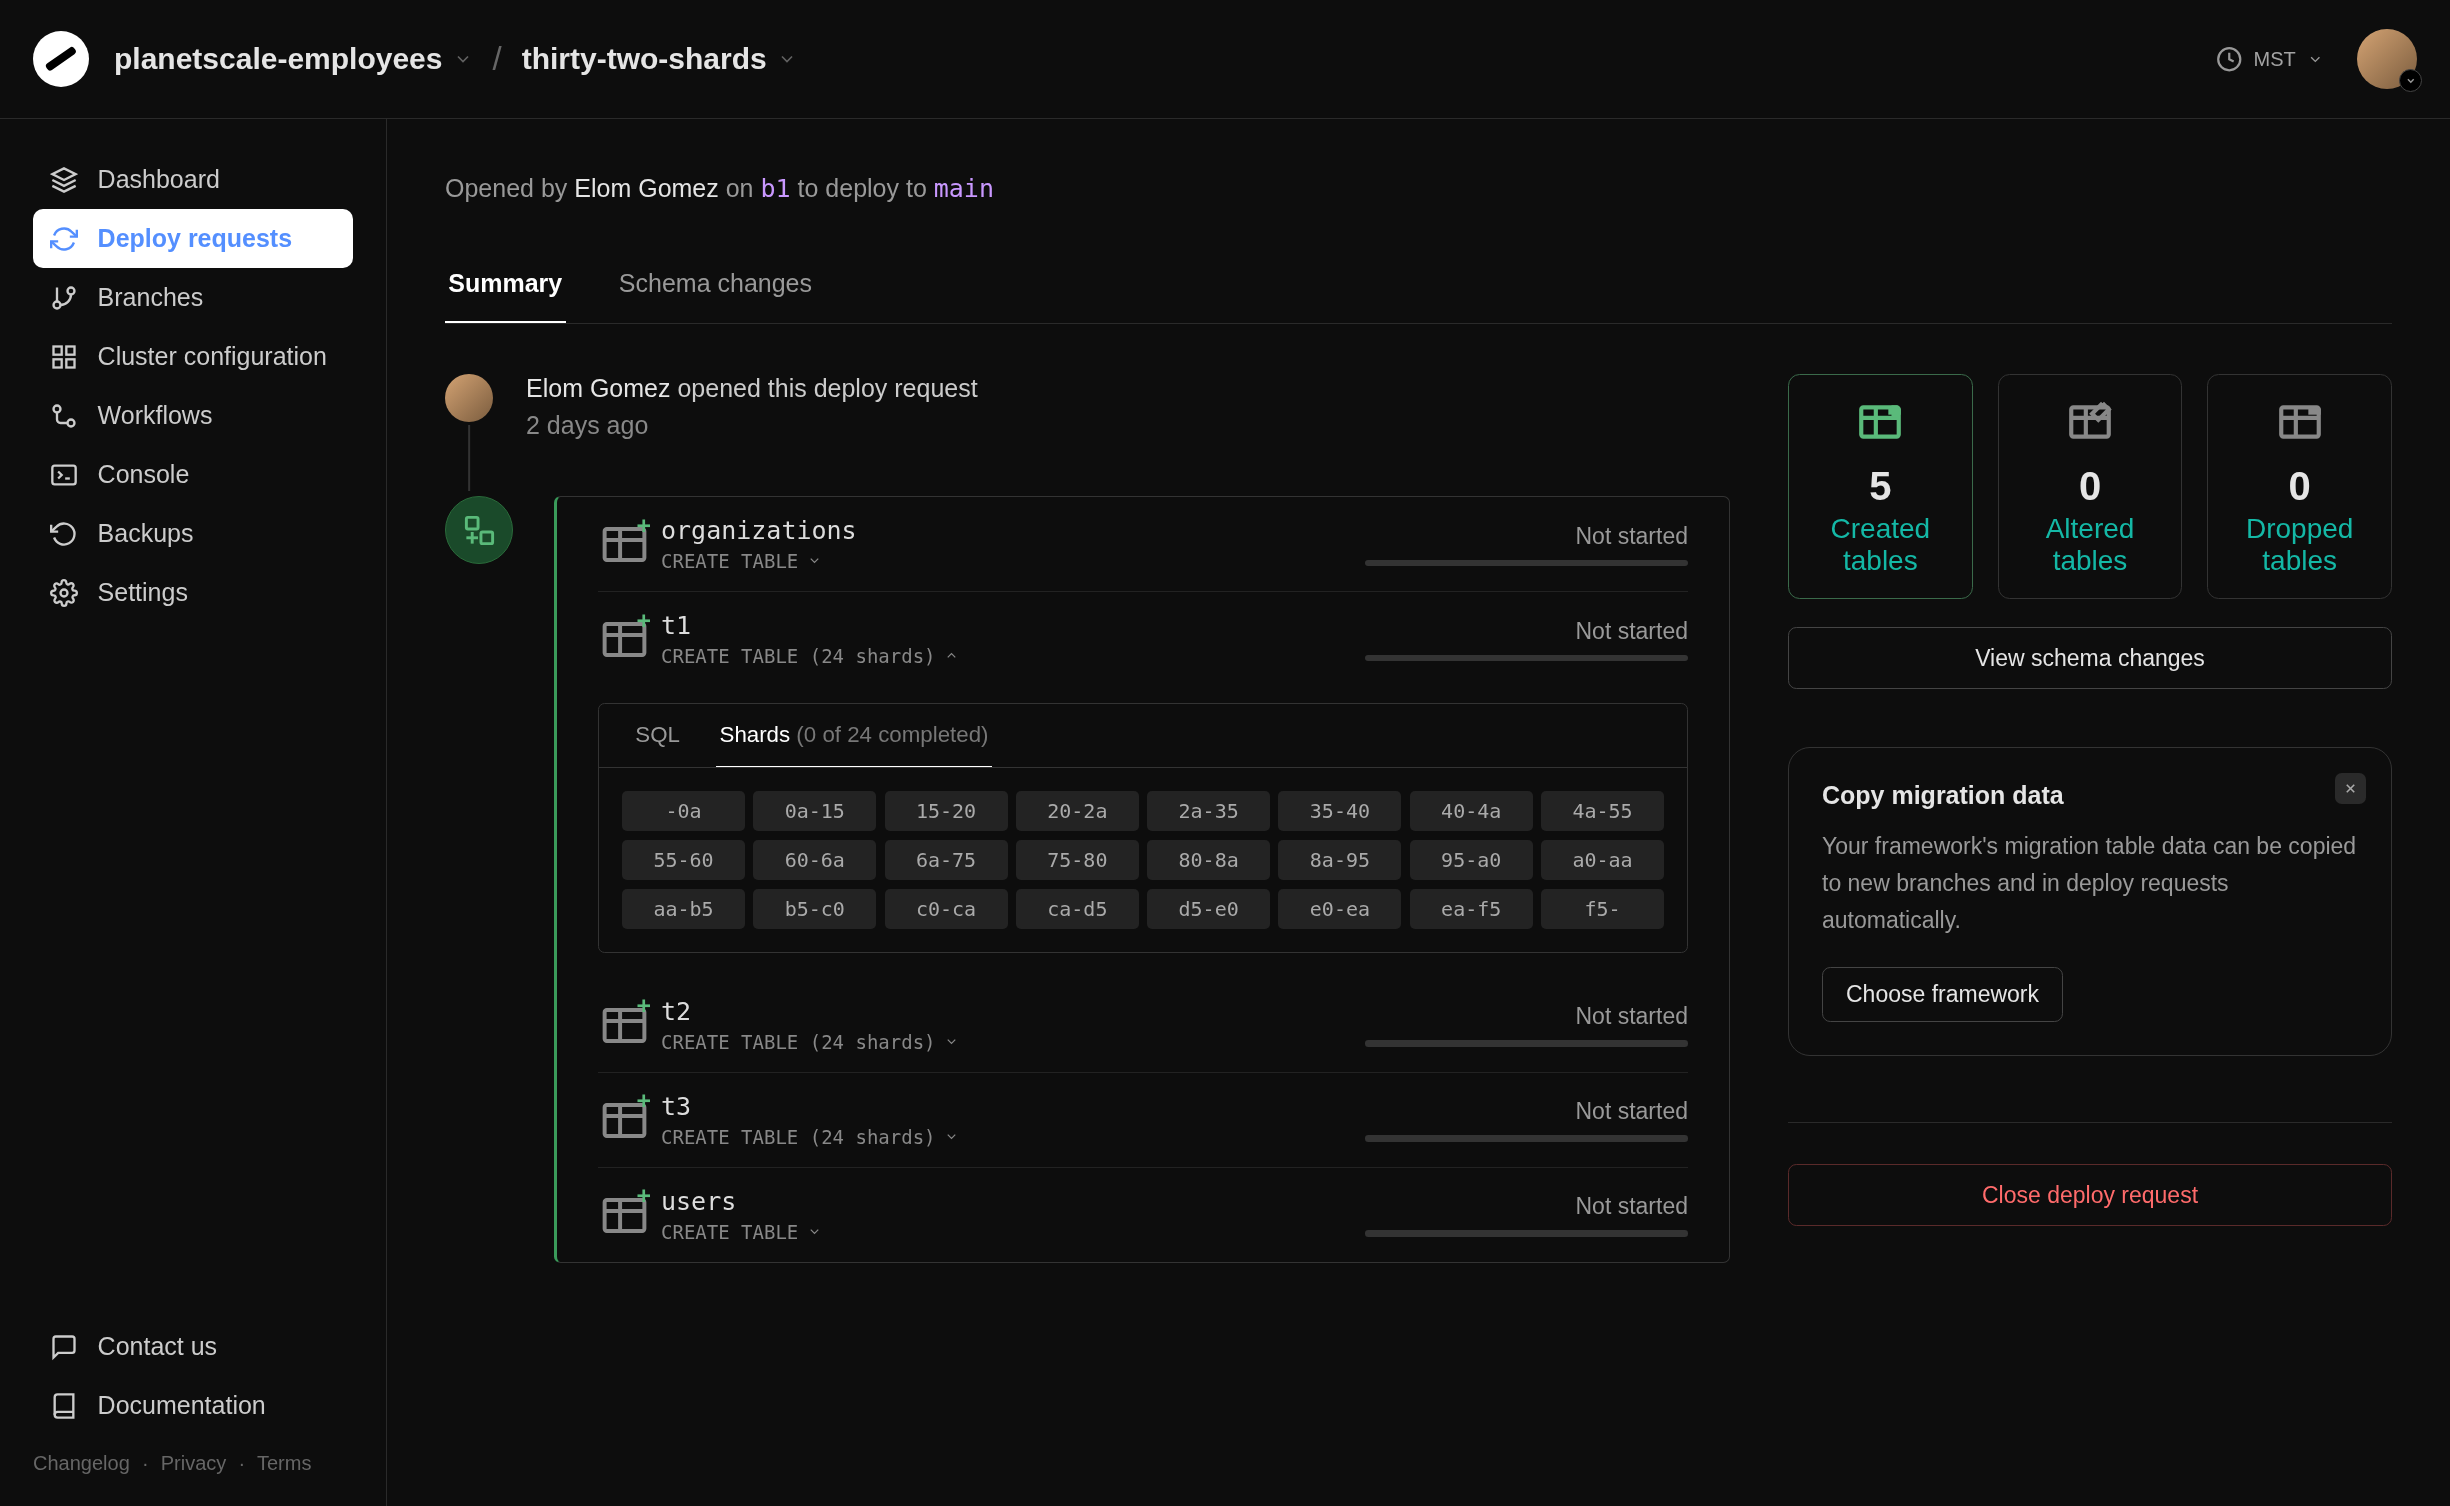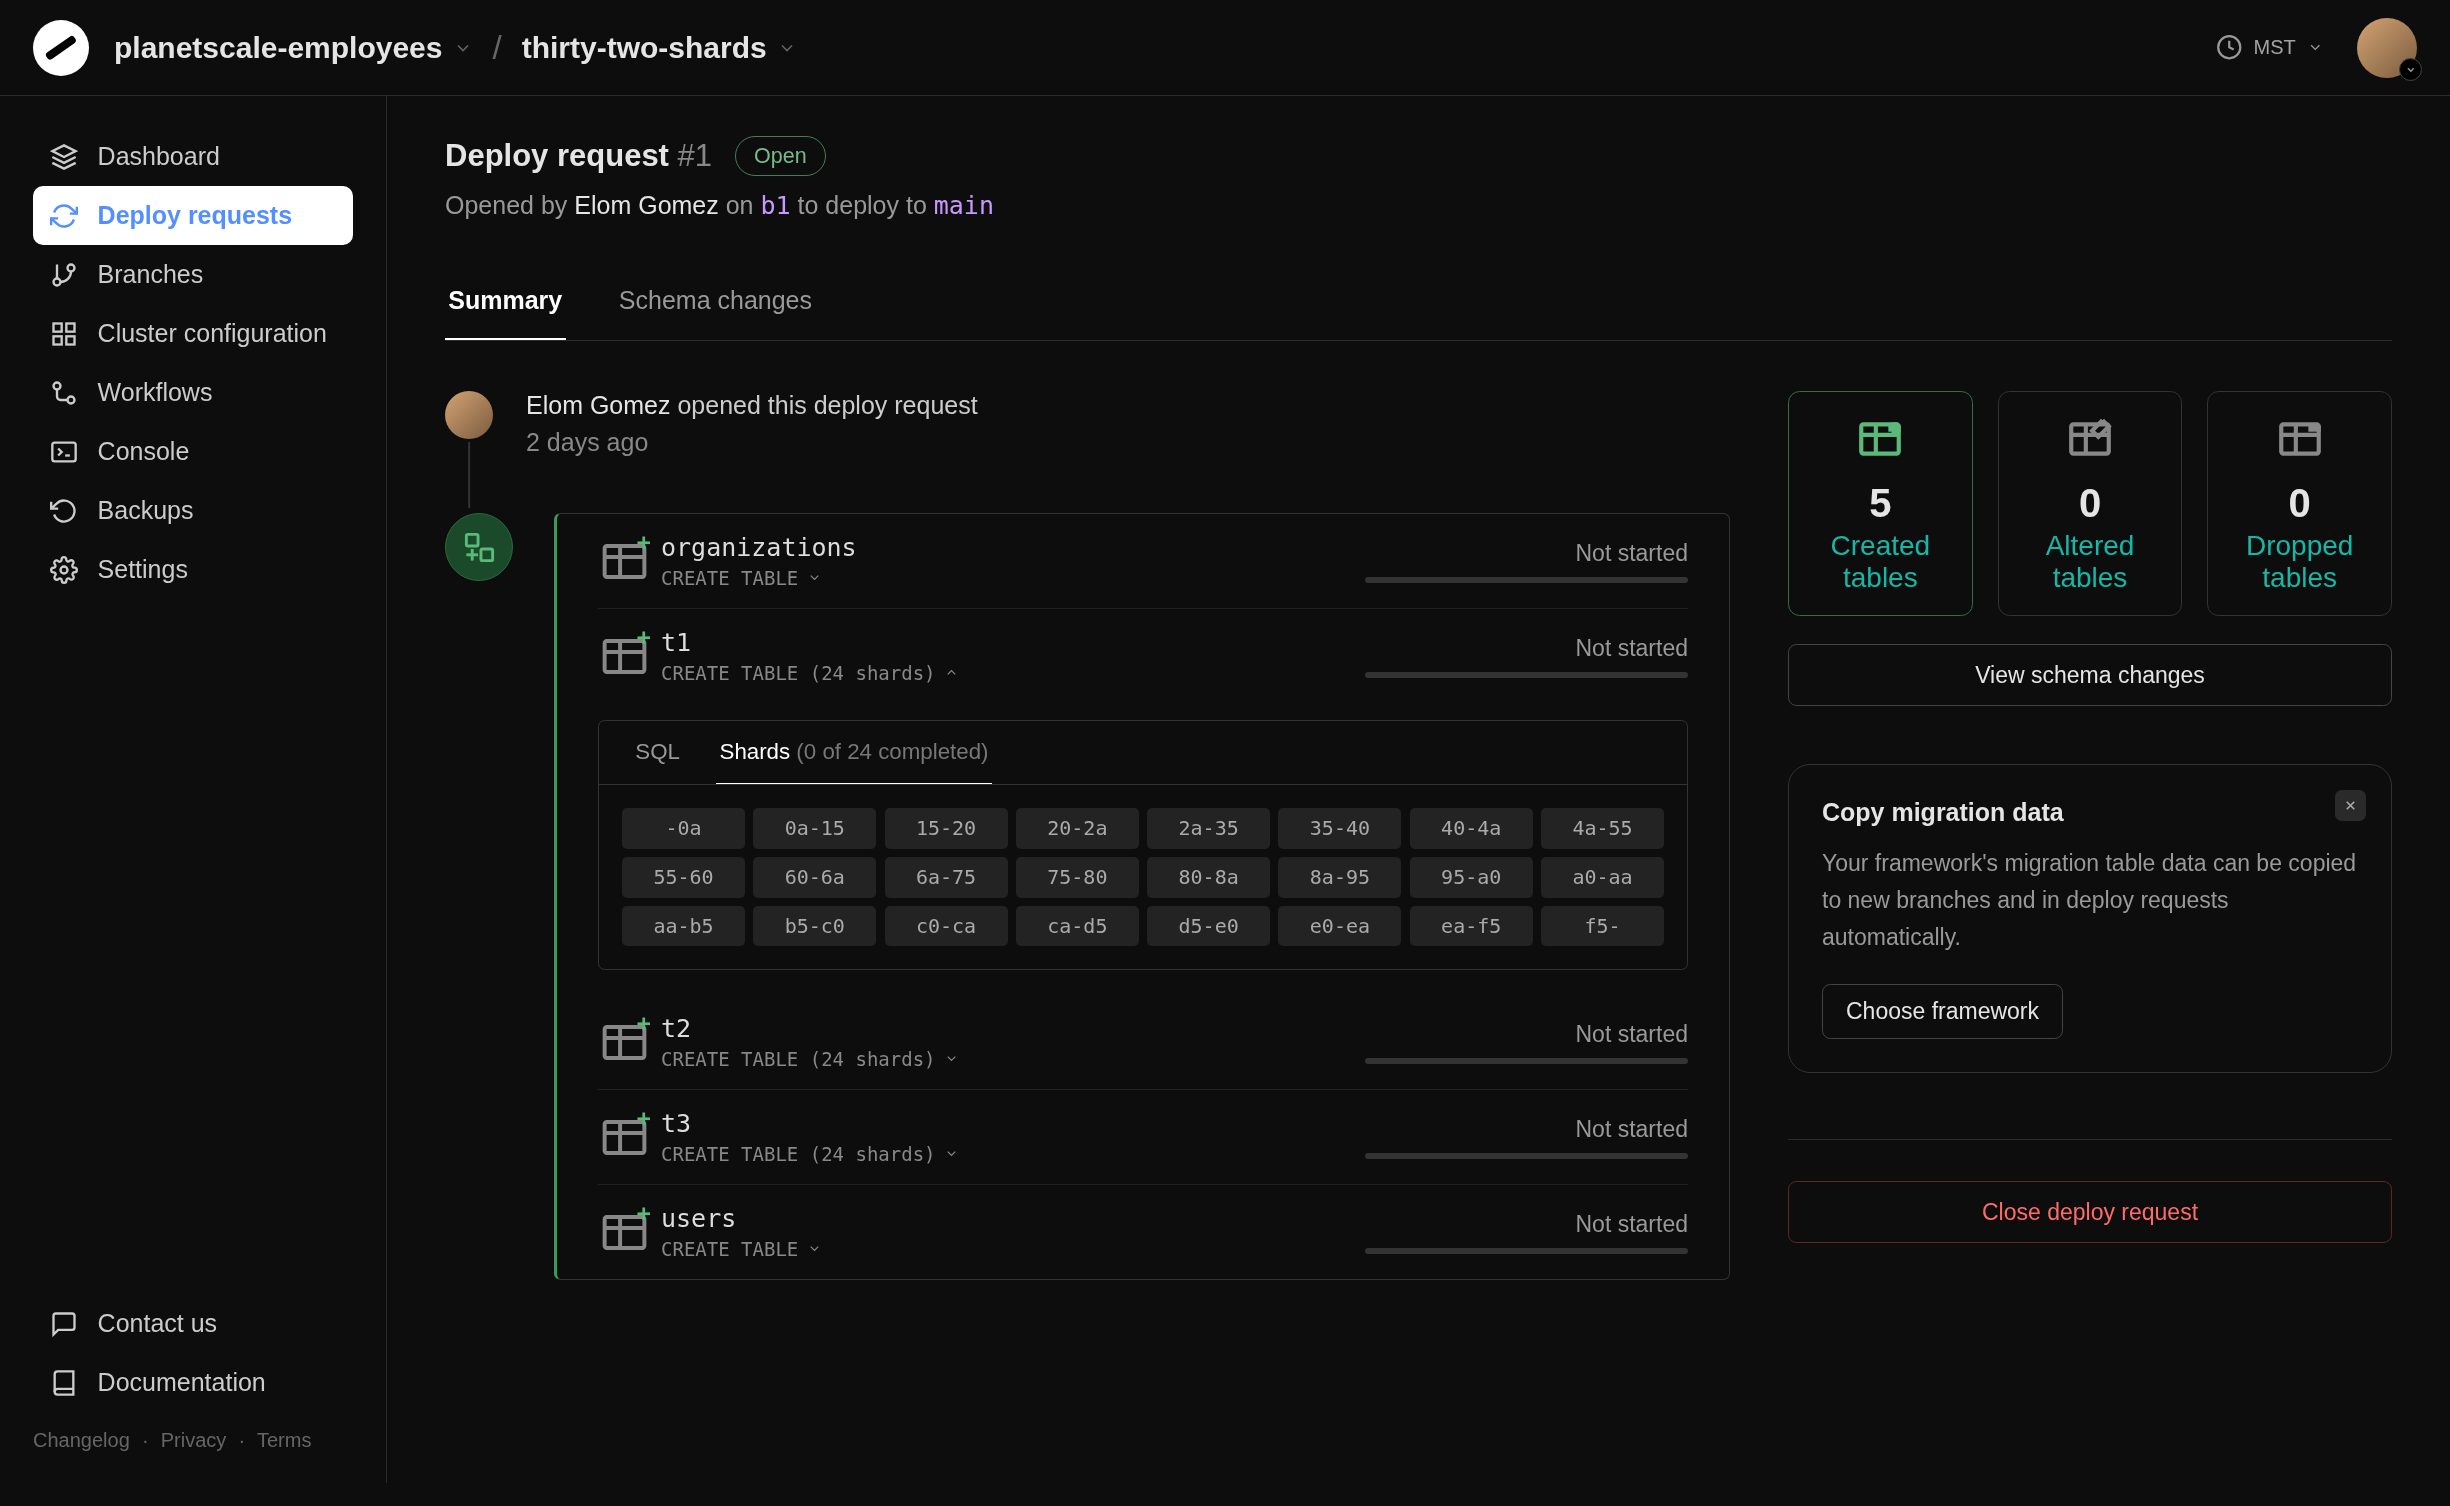--- a/index.html
+++ b/index.html
@@ -1,20 +1,20 @@
 <!DOCTYPE html>
 <html style="font-size:13.2px"><head>
   <meta charset="utf-8">
   <style>
     * { margin: 0; padding: 0; box-sizing: border-box; }
     body { background: #0d0d0d; color: #e5e5e5; font-family: -apple-system, BlinkMacSystemFont, "Segoe UI", sans-serif; font-size: 11.6px; width: 2450px; height: 1506px; overflow: hidden; }
     .mono { font-family: "SF Mono", Monaco, Menlo, Consolas, monospace; }
     
     
-    .header { display: flex; align-items: center; padding: 20px 33px; border-bottom: 0.8px solid #2a2a2a; height: 96px; }
+    .header { display: flex; align-items: center; padding: 20px 33px; border-bottom: 0.8px solid #2a2a2a; height: 119px; }
     .logo { width: 56px; height: 56px; background: #fff; border-radius: 50%; position: relative; margin-right: 25px; }
     .logo::after { content: ""; position: absolute; top: 50%; left: 20%; right: 20%; height: 8.3px; background: #000; transform: translateY(-50%) rotate(-35deg); border-radius: 3.3px; }
     .breadcrumb { display: flex; align-items: center; gap: 20px; font-size: 30px; font-weight: 600; }
     .crumb { display: flex; align-items: center; gap: 10px; }
     .crumb svg { opacity: 0.6; }
     .sep { color: #666; font-size: 33px; font-weight: 300; }
     .header-right { margin-left: auto; display: flex; align-items: center; gap: 33px; }
     .tz { display: flex; align-items: center; gap: 11.6px; color: #a3a3a3; font-size: 20px; }
     .avatar { width: 60px; height: 60px; border-radius: 50%; background: linear-gradient(135deg, #d4a373, #7a5c3e); position: relative; }
     .avatar-chevron { position: absolute; bottom: -3.3px; right: -5px; background: #000; border: 1.7px solid #444; border-radius: 50%; width: 23px; height: 23px; display: flex; align-items: center; justify-content: center; }
@@ -226,26 +226,20 @@
         <span class="footer-sep">·</span>
         <span>Privacy</span>
         <span class="footer-sep">·</span>
         <span>Terms</span>
       </div>
     </div>
   </div>
 
   <div class="main">
     <div class="page-header">
-      <div class="title-row">
-        <span class="title">
-          <span>Deploy request</span> <span class="title-num">#1</span>
-        </span>
-        <span class="badge-open">Open</span>
-      </div>
       <div class="subtitle">
         <span>Opened by</span>
         <span class="link">Elom Gomez</span>
         <span>on</span>
         <span class="branch mono">b1</span>
         <span>to deploy to</span>
         <span class="branch mono">main</span>
       </div>
     </div>
 

